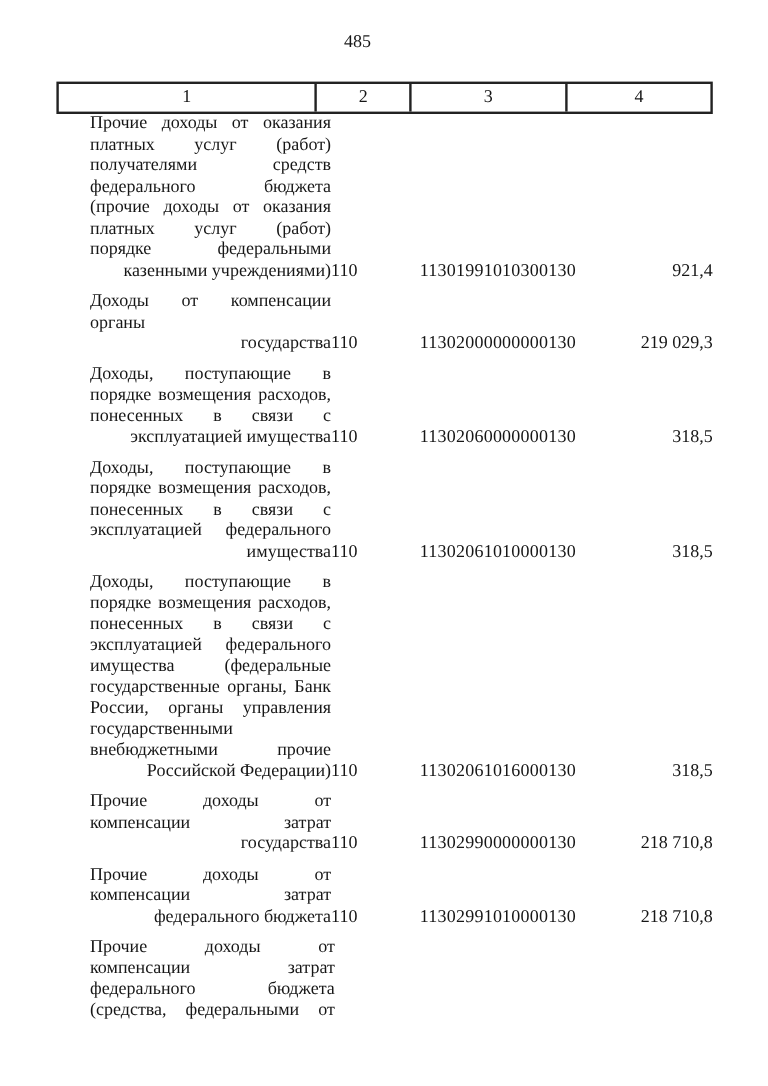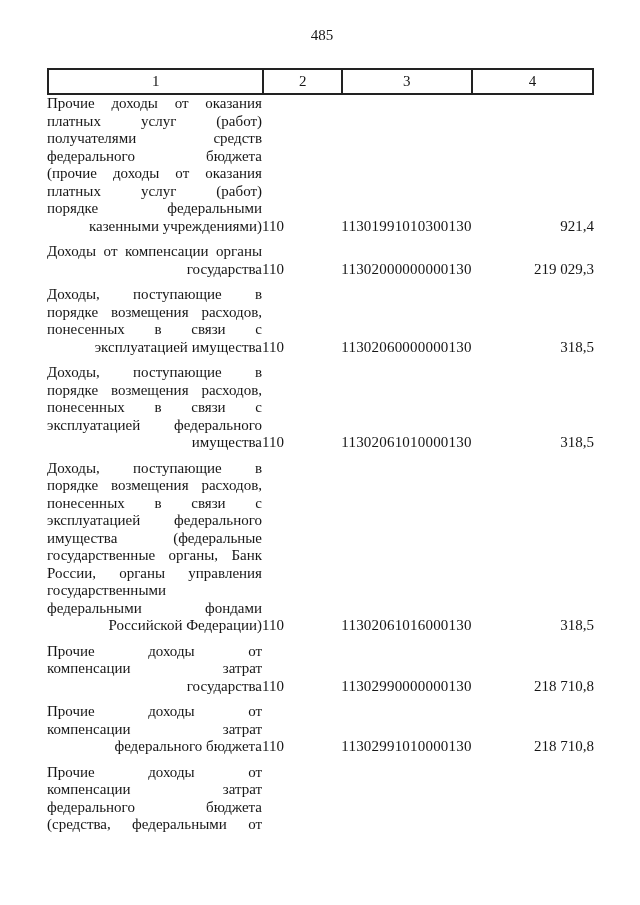--- a/index.html
+++ b/index.html
@@ -6,21 +6,21 @@
   body {
     width: 640px; height: 905px;
     font-family: "Liberation Serif", "DejaVu Serif", serif;
     color: #161616;
     -webkit-font-smoothing: antialiased;
   }
   .page { position: relative; width: 640px; height: 905px; overflow: hidden; background: #fff; }
 
   .pageno {
     position: absolute; top: 27px; left: 0; width: 596px;
-    text-align: center; font-size: 15px; line-height: 17px; margin-left: 24px;
+    text-align: center; font-size: 15px; line-height: 17px;
   }
 
   .tbl { position: absolute; left: 47px; top: 68px; width: 547px; font-size: 15px; }
 
   
   .thead {
     display: flex; align-items: stretch;
     border: 2px solid #222;
     height: 23px;
   }
@@ -35,21 +35,21 @@
   
   .c1 { width: 215px; }
   .c2 { width: 79px;  }
   .c3 { width: 131px; }
   .c4 { width: 122px; }
 
   .tbody { margin-top: 0; }
   .row { display: flex; align-items: flex-end; }
   .row + .row { margin-top: 8px; }
 
-  .row .c1 { line-height: 17.5px; }
+  .row .c1 { line-height: 17.5px; margin-left: 28px; }
   .row .c2 { line-height: 17.5px; }
   .row .c3 { text-align: center; line-height: 17.5px; letter-spacing: 0.2px; }
   .row .c4 { text-align: right;  line-height: 17.5px; }
 
   .ln { text-align: right; white-space: normal; }
   .ln.j { text-align: justify; text-align-last: justify; }
 </style>
 </head>
 <body>
 
@@ -117,21 +117,21 @@
         <div class="row">
           <div class="c1">
             <div class="ln j">Доходы, поступающие в</div>
             <div class="ln j">порядке возмещения расходов,</div>
             <div class="ln j">понесенных в связи с</div>
             <div class="ln j">эксплуатацией федерального</div>
             <div class="ln j">имущества (федеральные</div>
             <div class="ln j">государственные органы, Банк</div>
             <div class="ln j">России, органы управления</div>
             <div class="ln j">государственными</div>
-            <div class="ln j">федеральными фондами</div>
+            <div class="ln j">внебюджетными прочие</div>
             <div class="ln">Российской Федерации)</div>
           </div>
           <div class="c2">110</div>
           <div class="c3">11302061016000130</div>
           <div class="c4">318,5</div>
         </div>
         <div class="row">
           <div class="c1">
             <div class="ln j">Прочие доходы от</div>
             <div class="ln j">компенсации затрат</div>

